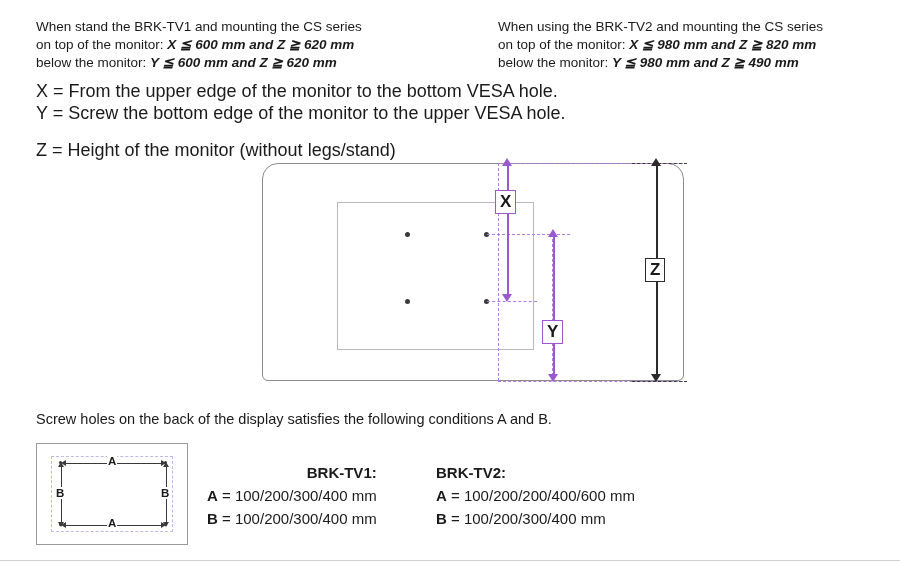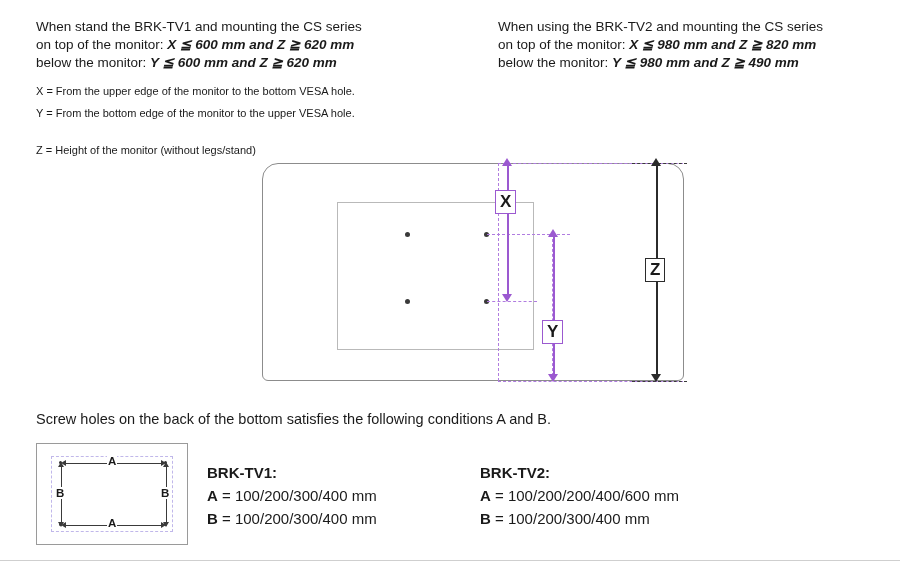--- a/index.html
+++ b/index.html
@@ -26,21 +26,21 @@
     line-height: 18px;
   }
   .cond-left  { left: 36px;  top: 18px; width: 440px; }
   .cond-right { left: 498px; top: 18px; width: 400px; }
   .cond-block .line { white-space: nowrap; }
   .cond-block b { font-weight: bold; font-style: italic; }
 
   .legend {
     position: absolute;
     left: 36px;
-    font-size: 11px;
+    font-size: 18px;
     line-height: 16px;
     white-space: nowrap;
   }
   .legend.l1 { top: 83px; }
   .legend.l2 { top: 105px; }
   .legend.l3 { top: 142px; }
 
   
   #diagram {
     position: absolute;
@@ -198,22 +198,22 @@
   .mh-down  { border-left: 3.5px solid transparent; border-right: 3.5px solid transparent; border-top: 5px solid #3a3a3a; }
 
   .spec-col {
     position: absolute;
     font-size: 15px;
     line-height: 23px;
   }
   .spec-col .title { font-weight: bold; }
   .spec-col .row { white-space: nowrap; }
   .spec-col .row b { font-weight: bold; }
-  #spec-tv1 { left: 207px; top: 461px; }
-  #spec-tv2 { left: 480px; top: 461px; }
+  #spec-tv1 { left: 207px; top: 461px; text-align: right; }
+  #spec-tv2 { left: 436px; top: 461px; }
 
   #bottom-rule {
     position: absolute;
     left: 0;
     top: 560px;
     width: 900px;
     height: 0;
     border-top: 1.5px solid #cfcfcf;
   }
 </style>
@@ -228,21 +228,21 @@
     <div class="line"><span>below the monitor: </span><b>Y ≦ 600 mm and Z ≧ 620 mm</b></div>
   </div>
 
   <div class="cond-block cond-right">
     <div class="line">When using the BRK-TV2 and mounting the CS series</div>
     <div class="line"><span>on top of the monitor: </span><b>X ≦ 980 mm and Z ≧ 820 mm</b></div>
     <div class="line"><span>below the monitor: </span><b>Y ≦ 980 mm and Z ≧ 490 mm</b></div>
   </div>
 
   <div class="legend l1">X = From the upper edge of the monitor to the bottom VESA hole.</div>
-  <div class="legend l2">Y = From the bottom edge of the monitor to the upper VESA hole.</div>
+  <div class="legend l2">Y = Screw the bottom edge of the monitor to the upper VESA hole.</div>
   <div class="legend l3">Z = Height of the monitor (without legs/stand)</div>
 
   <div id="diagram">
 
     <div class="monitor-outer"></div>
     <div class="monitor-inner"></div>
 
     <div class="vesa-dot dot-tl"></div>
     <div class="vesa-dot dot-tr"></div>
     <div class="vesa-dot dot-bl"></div>
@@ -270,21 +270,21 @@
     <div class="head up purple" style="left:298px; top:79px;"></div>
     <div class="head down purple" style="left:298px; top:224px;"></div>
     <div class="dim-label" style="left:292px; top:170px;">Y</div>
 
     <div class="arrow-v dark" style="left:406px; top:16px; height:212px;"></div>
     <div class="head up dark" style="left:401px; top:8px;"></div>
     <div class="head down dark" style="left:401px; top:224px;"></div>
     <div class="dim-label dark" style="left:395px; top:108px;">Z</div>
   </div>
 
-  <div id="screw-caption">Screw holes on the back of the bottom satisfies the following conditions A and B.</div>
+  <div id="screw-caption">Screw holes on the back of the display satisfies the following conditions A and B.</div>
 
   <div id="plate">
     <div class="plate-inner"></div>
 
     <div class="plate-dot pd-tl"></div>
     <div class="plate-dot pd-tr"></div>
     <div class="plate-dot pd-bl"></div>
     <div class="plate-dot pd-br"></div>
 
     <div class="pa-line-h" style="left:27px; top:19px; width:100px;"></div>

